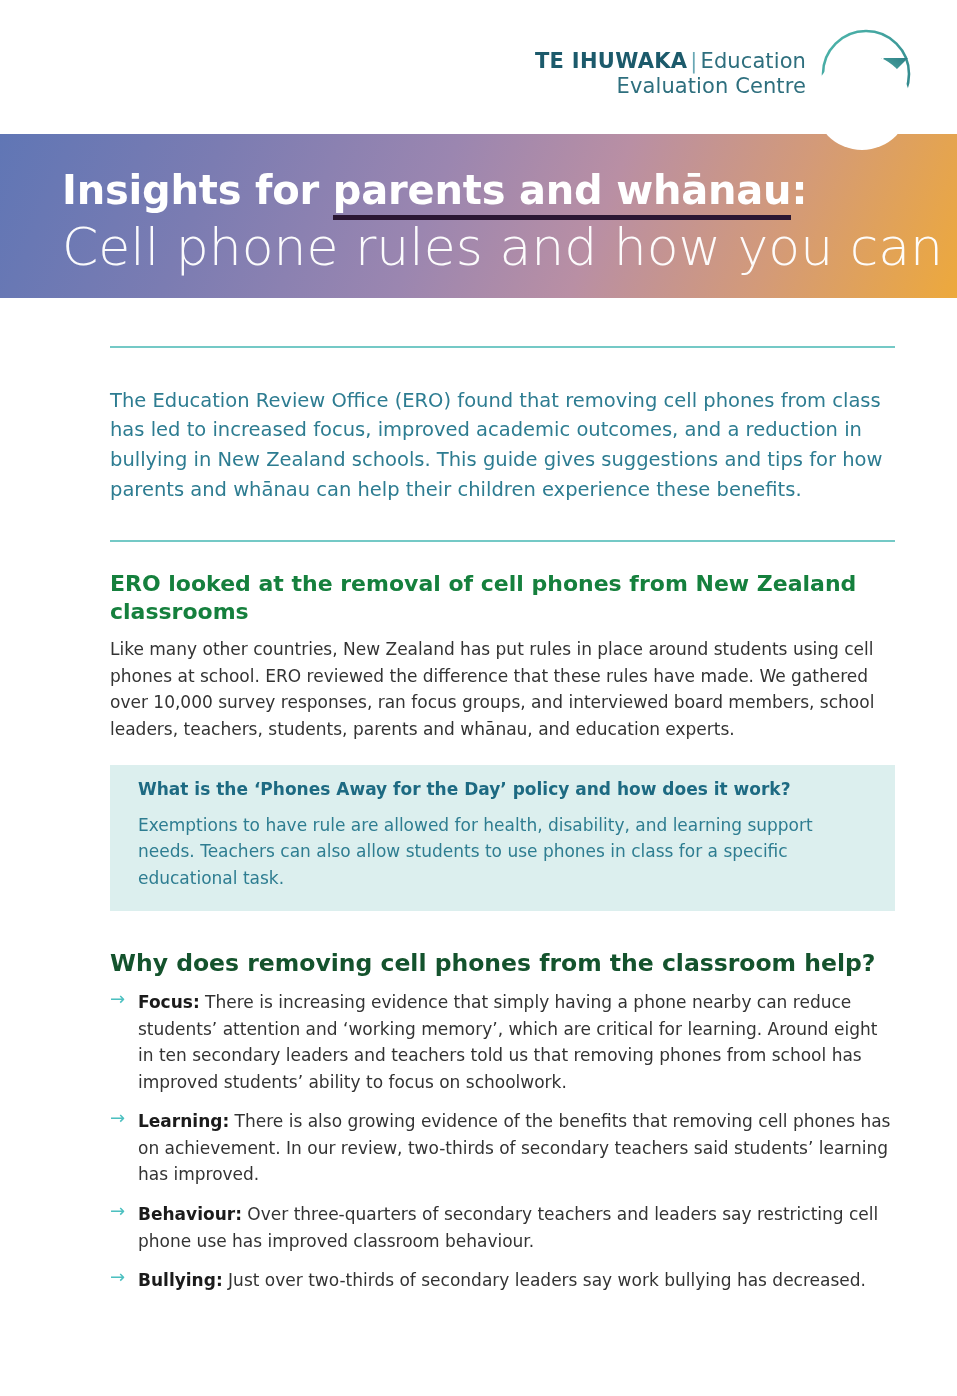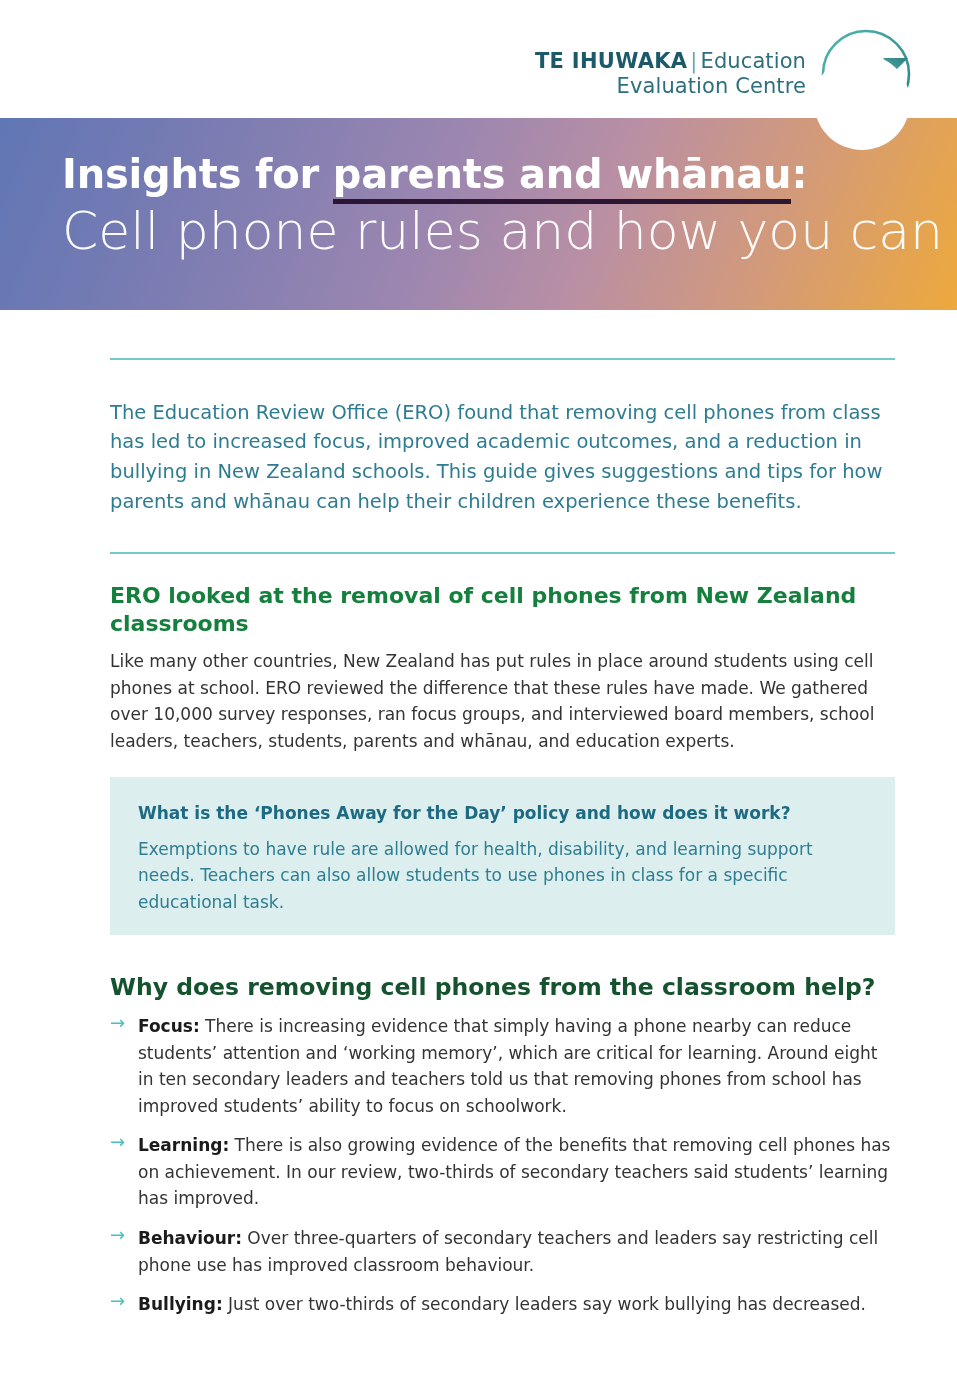--- a/index.html
+++ b/index.html
@@ -8,21 +8,21 @@
     background:#ffffff;
     font-family:"DejaVu Sans", sans-serif;
     -webkit-font-smoothing:antialiased;
     overflow:hidden;
     position:relative;
   }
 
   
   .logo-bar{
     position:relative;
-    height:118px;
+    height:134px;
     background:#ffffff;
   }
   .logo-wrap{
     position:absolute;
     right:45px; top:28px;
     display:flex; align-items:center; gap:14px;
   }
   .logo-text{
     text-align:right;
     line-height:1.18;
@@ -46,21 +46,21 @@
     right:47px; top:54px;
     width:96px;height:96px;
     border-radius:50%;
     background:#ffffff;
     z-index:3;
   }
 
   
   .banner{
     position:relative;
-    height:192px;
+    height:164px;
     background:linear-gradient(112deg,
         #6076b5 0%,
         #7b7cb2 22%,
         #9b86b0 45%,
         #b98fa4 62%,
         #d39a79 80%,
         #eda93c 100%);
     overflow:hidden;
   }
   .banner-inner{
@@ -131,21 +131,21 @@
     font-size:17px;
     line-height:1.58;
     margin:0 0 6px 0;
     max-width:800px;
   }
 
   
   .callout{
     background:#dcefee;
     margin-top:22px;
-    padding:24px 26px 20px 28px;
+    padding:12px 26px 20px 28px;
     box-sizing:border-box;
   }
   .callout .q{
     color:#1d6a82;
     font-size:17px;
     font-weight:bold;
     line-height:1.45;
     margin:0 0 10px 0;
   }
   .callout p{

